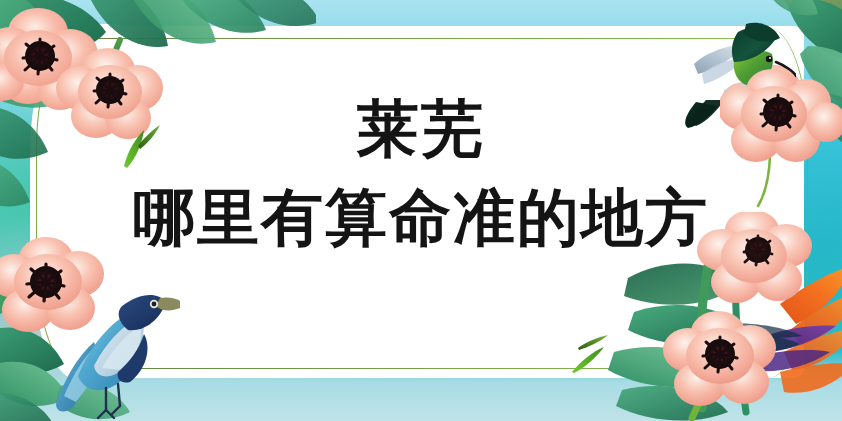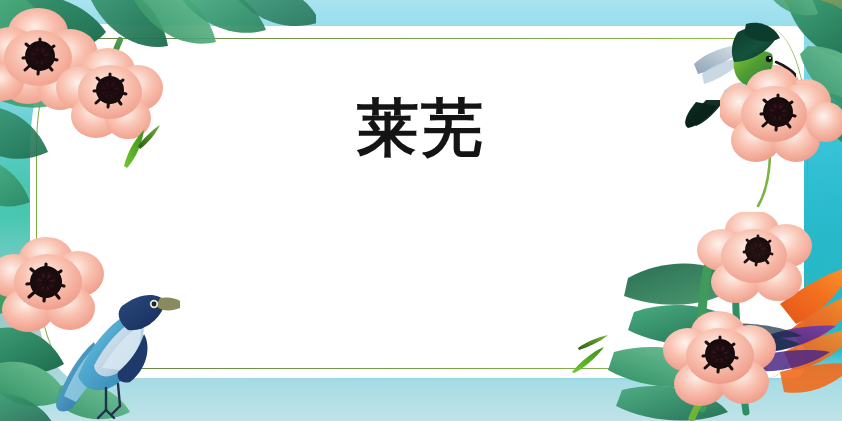--- a/index.html
+++ b/index.html
@@ -103,21 +103,21 @@
   
   .title-wrap {
     position: absolute;
     left: 110px;
     top: 96px;
     width: 622px;
     text-align: center;
     z-index: 8;
   }
   .title-line-1 {
-    font-family: Liberation Serif, serif;
+    font-family: Liberation Sans, sans-serif;
     font-weight: 700;
     font-size: 62px;
     line-height: 1.05;
     letter-spacing: 2px;
     color: #141414;
     text-align: center;
   }
   .title-line-2 {
     font-family: "DejaVu Sans", "Liberation Sans", sans-serif;
     font-weight: 700;
@@ -343,20 +343,21 @@
         <stop offset="0" stop-color="#2a5c14"></stop>
           <stop offset="100%" stop-color="#7ab83c"></stop>
       </linearGradient>
     </defs>
     <path d="M10 40 C 18 30, 30 20, 42 15 C 34 26, 22 36, 12 41 Z" fill="url(#gbC)"></path>
     <path d="M16 16 C 24 10, 36 5, 46 3 C 38 10, 26 15, 17 18 Z" fill="url(#gbD)"></path>
   </svg>
 
   <div class="title-wrap">
     <div class="title-line-1">莱芜</div>
+    <div class="title-line-2">哪里有算命准的地方</div>
   </div>
 
   <svg class="art" style="left:676px;top:18px;width:120px;height:118px;" viewBox="0 0 120 118">
     <defs>
       <linearGradient id="hbWing" x1="0" y1="0" x2="1" y2="1">
         <stop offset="0" stop-color="#0c3b2c"></stop>
           <stop offset="55%" stop-color="#14533c"></stop>
           <stop offset="100%" stop-color="#0a2f23"></stop>
       </linearGradient>
       <linearGradient id="hbWing2" x1="1" y1="0" x2="0" y2="1">

